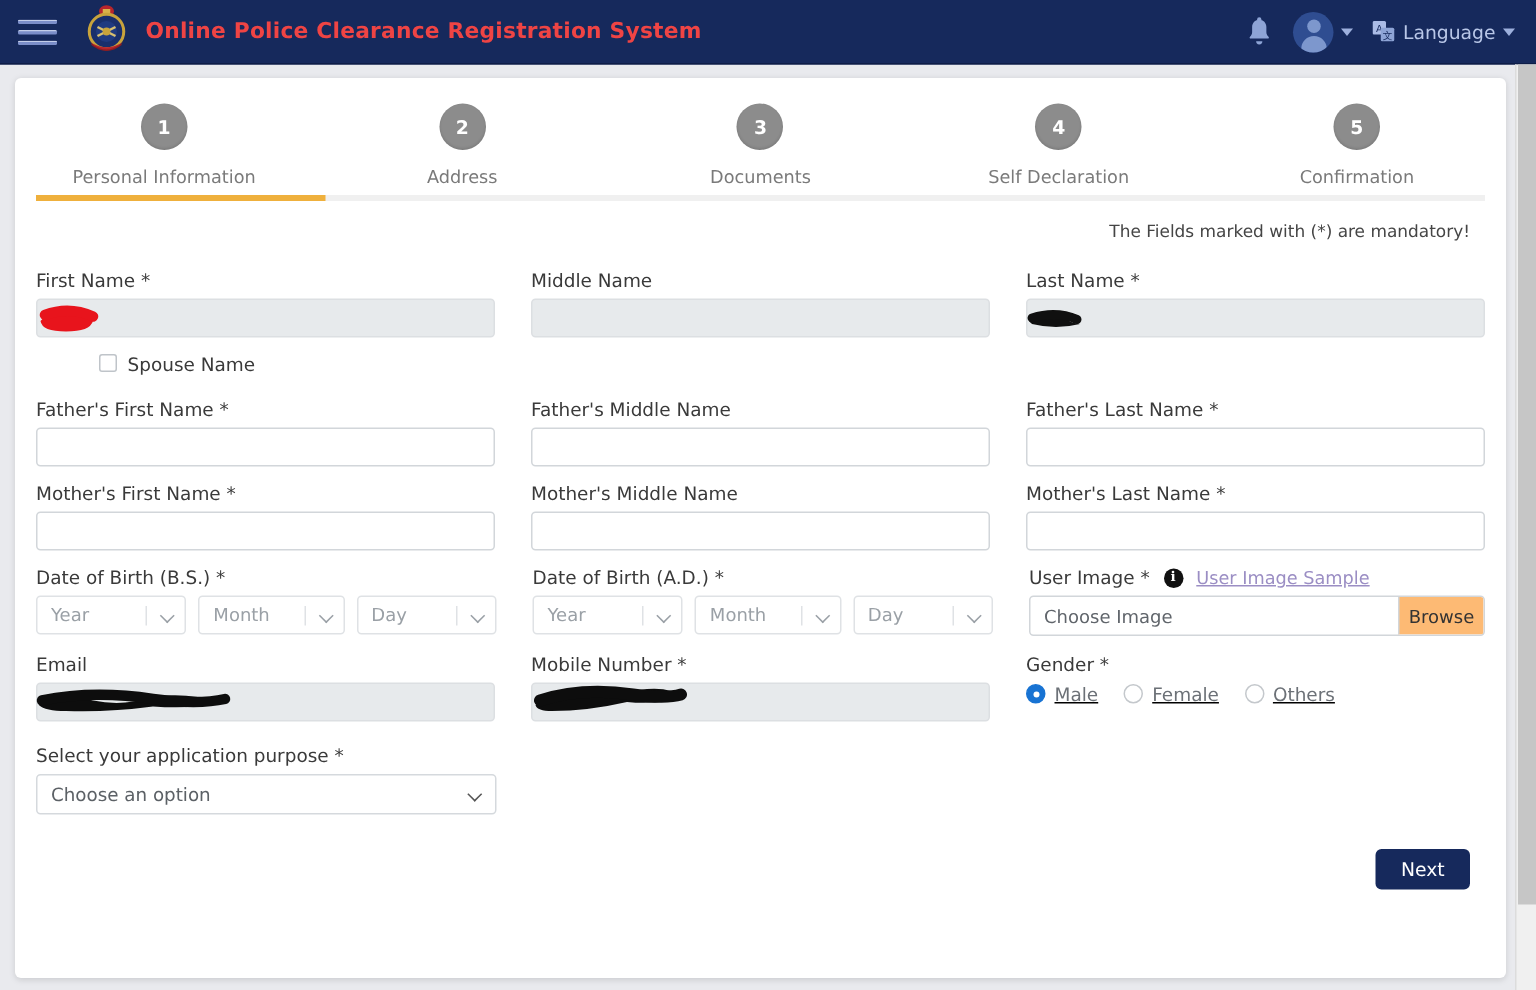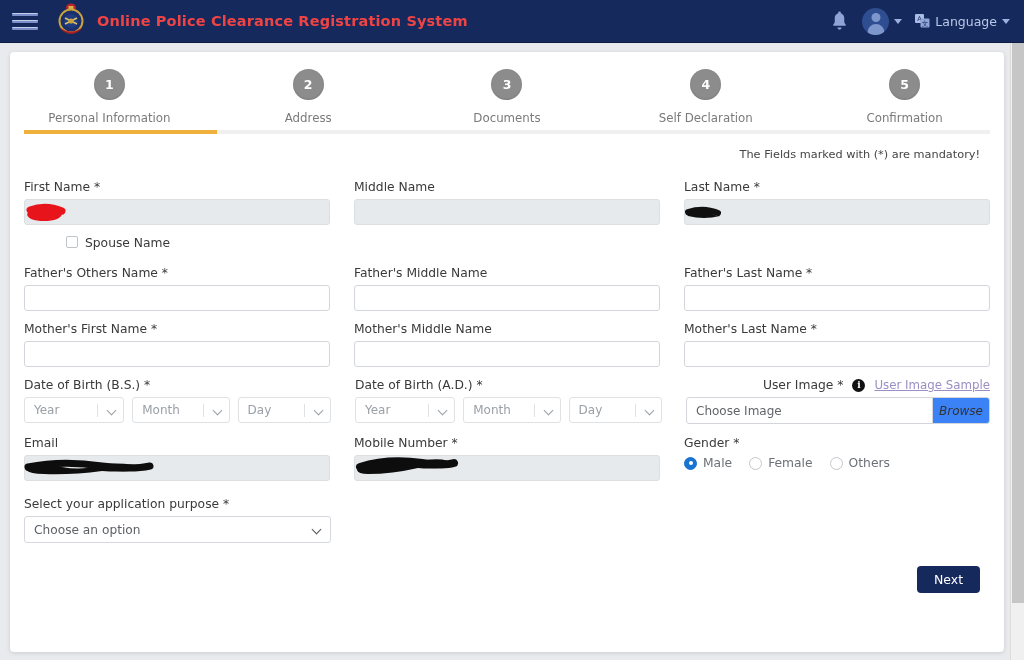--- a/index.html
+++ b/index.html
@@ -144,48 +144,48 @@
     width: 1px; height: 13px; background: #dfe2e5;
   }
   .date-sel .chev {
     position: absolute; right: 8px; top: 9px;
     width: 7px; height: 7px;
     border-right: 1.4px solid #9aa0a6; border-bottom: 1.4px solid #9aa0a6;
     transform: rotate(45deg);
   }
 
   
-  .ui-head { display: flex; align-items: center; gap: 9px; margin-bottom: 5px; justify-content: flex-end; }
+  .ui-head { display: flex; align-items: center; gap: 9px; margin-bottom: 5px; }
   .info-icon {
     width: 13px; height: 13px; border-radius: 50%;
     background: #111; color: #fff; font-size: 9px; font-weight: bold;
     display: flex; align-items: center; justify-content: center;
     font-family: "DejaVu Serif", serif;
   }
   .sample-link {
     font-size: 11.8px; color: #9b8ec4; text-decoration: underline; cursor: pointer;
   }
   .file-input {
     display: flex; height: 27px;
     border: 1px solid #d2d6da; border-radius: 3px; overflow: hidden;
     background: #fff;
   }
   .file-text {
     flex: 1; display: flex; align-items: center; padding-left: 9px;
     font-size: 12px; color: #60656b;
   }
   .file-btn {
-    width: 57px; background: #3b82f6; border-left: 1px solid #d2d6da;
+    width: 57px; background: #fdba74; border-left: 1px solid #d2d6da;
     display: flex; align-items: center; justify-content: center;
-    font-size: 12px; color: #333; cursor: pointer; font-style: italic;
+    font-size: 12px; color: #333; cursor: pointer;
   }
 
   
   .radio-group { display: flex; align-items: center; gap: 17px; margin-top: 6px; }
-  .radio-item { display: flex; align-items: center; gap: 6px; cursor: pointer; }
+  .radio-item { display: flex; gap: 6px; cursor: pointer; text-decoration: underline; }
   .radio {
     width: 13px; height: 13px; border-radius: 50%;
     border: 1px solid #c4c8cc; background: #fff; position: relative;
   }
   .radio.on { border-color: #1873d3; background: #1873d3; }
   .radio.on::after {
     content:""; position:absolute; left:3.5px; top:3.5px;
     width:4px; height:4px; border-radius:50%; background:#fff;
   }
   .radio-label { font-size: 12.3px; color: #6c7177; }
@@ -347,21 +347,21 @@
       </div>
     </div>
 
     <div class="checkbox-row">
       <div class="checkbox"></div>
       <span class="checkbox-label">Spouse Name</span>
     </div>
 
     <div class="row">
       <div class="col">
-        <span class="label">Father's Others Name *</span>
+        <span class="label">Father's First Name *</span>
         <input class="input" value="" style="">
       </div>
       <div class="col">
         <span class="label">Father's Middle Name</span>
         <input class="input" value="" style="">
       </div>
       <div class="col">
         <span class="label">Father's Last Name *</span>
         <input class="input" value="" style="">
       </div>

